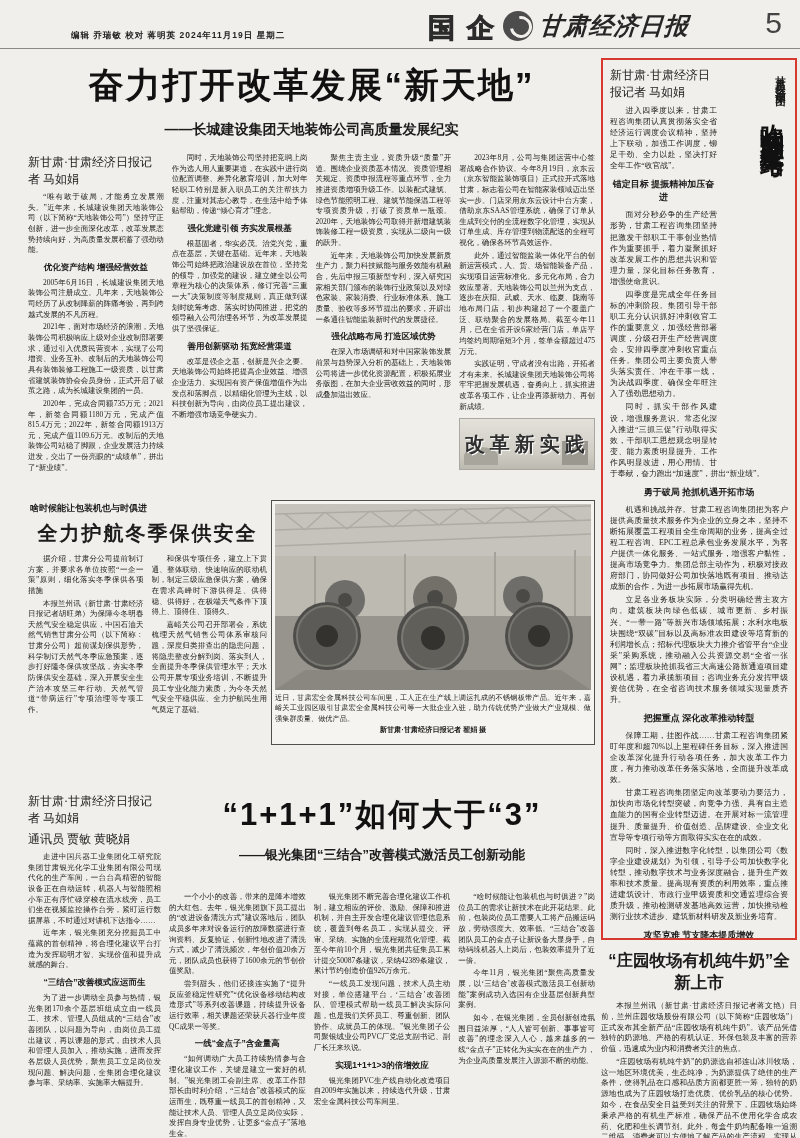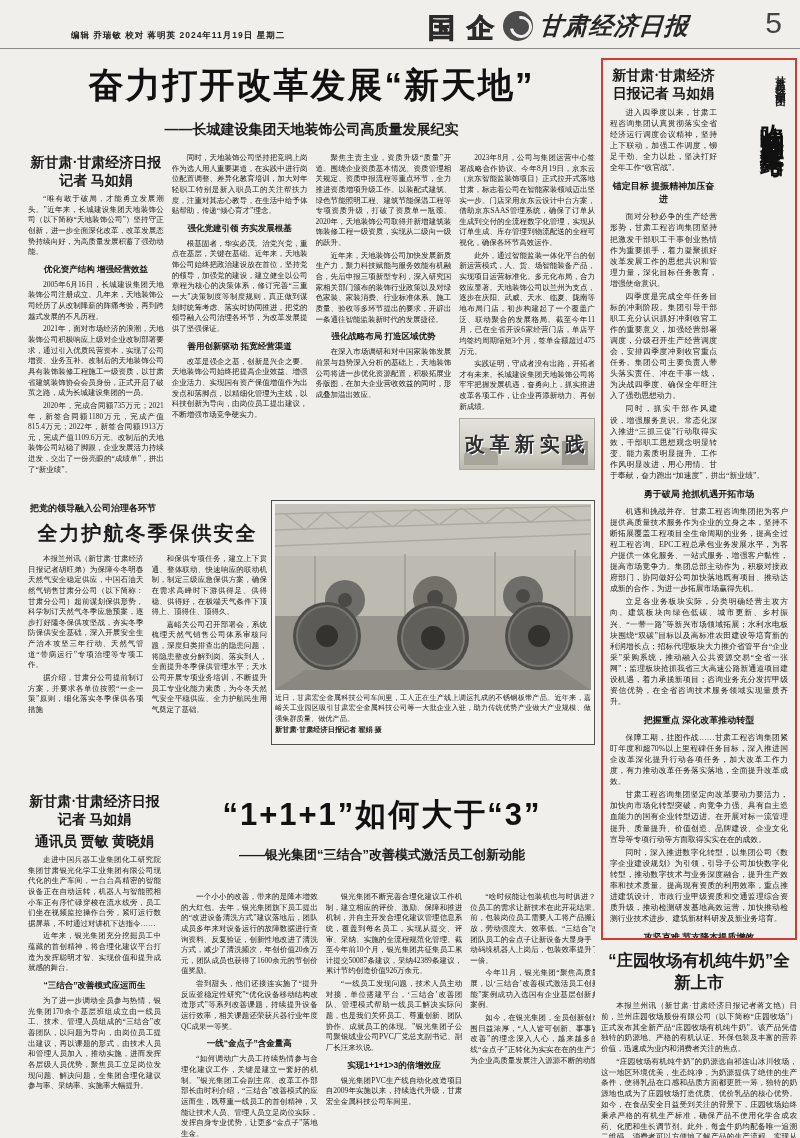--- a/index.html
+++ b/index.html
@@ -12,21 +12,21 @@
   .hdr-section{left:428px;top:10px;font-size:27px;font-weight:bold;letter-spacing:12px;color:#3a3a3a;-webkit-text-stroke:1px #2b2b2b;font-family:"Liberation Sans",sans-serif;}
   .hdr-logo{left:503px;top:10px;display:flex;align-items:center;gap:6px;}
   .emblem{width:30px;height:30px;border-radius:50%;background:#4c4c4c;position:relative;flex:0 0 auto;}
   .emblem::after{content:"";position:absolute;left:7px;top:5px;width:16px;height:16px;border-radius:50%;border:3px solid #f1efeb;border-left-color:transparent;transform:rotate(35deg);}
   .masthead{font-size:24px;font-weight:bold;font-style:italic;letter-spacing:1px;color:#262626;transform:skewX(-4deg);}
   .hdr-page{right:18px;top:6px;font-size:30px;color:#444;font-family:"Liberation Sans",sans-serif;}
   .hdr-rule{left:0;top:48px;width:800px;border-top:1.5px solid #8c8a85;}
   
   .bp{font-size:7.5px;line-height:1.42;text-align:justify;text-indent:2em;margin:0 0 2px 0;}
   .sh{font-weight:bold;text-align:center;font-size:8.5px;margin:6px 0 4px 0;font-family:"Liberation Sans",sans-serif;}
-  .byl{font-weight:bold;text-align:center;font-size:14px;margin:1px 0 4px 0;}
+  .byl{font-weight:normal;font-size:12px;margin:1px 0 4px 0;}
   .col{flex:1 1 0;overflow:hidden;}
   .cols{display:flex;gap:8px;}
   
   .main-art{left:28px;top:56px;width:567px;height:476px;overflow:hidden;}
   .main-headline{font-size:35px;font-weight:bold;text-align:center;letter-spacing:2px;font-family:"Liberation Sans",sans-serif;color:#111;margin-top:6px;}
   .main-subtitle{font-size:14px;font-weight:bold;text-align:center;margin-top:12px;font-family:"Liberation Sans",sans-serif;}
   .main-cols{margin-top:14px;height:388px;}
   .banner{margin-top:6px;height:50px;background:linear-gradient(180deg,#e3e1da 0%,#cfccc4 70%,#bcb9b1 100%);border:1px solid #aaa7a0;display:flex;align-items:center;justify-content:center;position:relative;overflow:hidden;}
   .banner span{font-size:20px;font-weight:bold;letter-spacing:5px;color:#2f2f2f;text-shadow:1px 1px 0 #fff;font-family:"Liberation Sans",sans-serif;z-index:2;}
   .banner::before{content:"";position:absolute;left:4px;bottom:4px;width:34px;height:18px;background:#a8a59d;border-radius:50% 50% 0 0;}
@@ -44,28 +44,28 @@
   .dairy .bp{font-size:7.6px;}
   
   .oil{left:28px;top:502px;width:239px;height:288px;overflow:hidden;}
   .oil-kicker{font-size:9px;font-weight:bold;font-family:"Liberation Sans",sans-serif;margin-left:2px;}
   .oil-headline{font-size:20px;font-weight:bold;text-align:center;letter-spacing:2px;margin:5px 0 7px 0;font-family:"Liberation Sans",sans-serif;}
   .oil-cols{height:232px;}
   
   .photo{left:271px;top:500px;width:324px;height:245px;border:1px solid #4f4f4f;background:#f5f4f0;box-sizing:border-box;padding:3px;}
   .photo svg{display:block;width:100%;height:186px;background:#d8d6d0;}
   .caption{font-size:7.2px;line-height:1.45;text-align:justify;margin-top:3px;}
-  .credit{font-size:7.2px;font-weight:bold;text-align:left;margin-top:1px;}
+  .credit{font-size:7.2px;font-weight:bold;text-align:center;margin-top:1px;}
   
   .bottom-art{left:28px;top:792px;width:567px;height:346px;overflow:hidden;}
   .b-col1{position:absolute;left:0;top:0;width:133px;height:346px;overflow:hidden;}
   .b-head{position:absolute;left:141px;top:0;width:426px;height:94px;}
   .b-headline{font-size:31px;font-weight:bold;text-align:center;letter-spacing:2px;font-family:"Liberation Sans",sans-serif;margin-top:2px;color:#111;}
   .b-subtitle{font-size:13px;font-weight:bold;text-align:center;margin-top:10px;font-family:"Liberation Sans",sans-serif;}
-  .b-cols{position:absolute;left:153px;top:100px;width:426px;height:246px;}
+  .b-cols{position:absolute;left:141px;top:100px;width:426px;height:246px;}
 </style>
 </head>
 <body>
 
 <div class="abs hdr-left">编辑 乔瑞敏  校对 蒋明英  2024年11月19日  星期二</div>
 <div class="abs hdr-section">国企</div>
 <div class="abs hdr-logo">
   <span class="emblem"></span>
   <span class="masthead">甘肃经济日报</span>
 </div>
@@ -135,26 +135,26 @@
 
 <div class="abs dairy">
   <div class="dairy-headline">“庄园牧场有机纯牛奶”全新上市</div>
   <div>
       <p class="bp">本报兰州讯（新甘肃·甘肃经济日报记者蒋文艳）日前，兰州庄园牧场股份有限公司（以下简称“庄园牧场”）正式发布其全新产品“庄园牧场有机纯牛奶”。该产品凭借独特的奶源地、严格的有机认证、环保包装及丰富的营养价值，迅速成为业内和消费者关注的焦点。</p>
       <p class="bp">“庄园牧场有机纯牛奶”的奶源选自祁连山冰川牧场，这一地区环境优美，生态纯净，为奶源提供了绝佳的生产条件，使得乳品在口感和品质方面都更胜一筹，独特的奶源地也成为了庄园牧场打造优质、优价乳品的核心优势。如今，在食品安全日益受到关注的背景下，庄园牧场始终秉承严格的有机生产标准，确保产品不使用化学合成农药、化肥和生长调节剂。此外，每盒牛奶均配备唯一追溯二维码，消费者可以方便地了解产品的生产流程，实现从牧场到餐桌的全程透明化。值得关注的是，庄园牧场为此次新产品选择了环保纸木包装材料，以减少环境负担，体现品牌对生态保护的注重。这一举措不仅赢得了市场的好评，也为行业可持续发展树立了新标杆。</p>
     </div>
 </div>
 
 <div class="abs oil">
-  <div class="oil-kicker">把党的领导融入公司治理各环节</div>
+  <div class="oil-kicker">啥时候能让包装机也与时俱进</div>
   <div class="oil-headline">全力护航冬季保供安全</div>
   <div class="cols oil-cols">
     <div class="col">
+        <p class="bp">据介绍，甘肃分公司提前制订方案，并要求各单位按照“一企一策”原则，细化落实冬季保供各项措施</p>
         <p class="bp">本报兰州讯（新甘肃·甘肃经济日报记者胡旺弟）为保障今冬明春天然气安全稳定供应，中国石油天然气销售甘肃分公司（以下简称：甘肃分公司）超前谋划保供形势，科学制订天然气冬季应急预案，逐步打好隆冬保供攻坚战，夯实冬季防保供安全基础，深入开展安全生产治本攻坚三年行动、天然气管道“带病运行”专项治理等专项工作。</p>
-        <p class="bp">据介绍，甘肃分公司提前制订方案，并要求各单位按照“一企一策”原则，细化落实冬季保供各项措施</p>
       </div>
     <div class="col">
         <p class="bp">和保供专项任务，建立上下贯通、整体联动、快速响应的联动机制，制定三级应急保供方案，确保在需求高峰时下游供得足、供得稳、供得好，在极端天气条件下顶得上、顶得住、顶得久。</p>
         <p class="bp">嘉峪关公司召开部署会，系统梳理天然气销售公司体系审核问题，深度归类排查出的隐患问题，将隐患整改分解到岗、落实到人，全面提升冬季保供管理水平；天水公司开展专项业务培训，不断提升员工专业化能力素质，为今冬天然气安全平稳供应、全力护航民生用气奠定了基础。</p>
       </div>
   </div>
 </div>
 
 <div class="abs photo">
   <svg viewBox="0 0 316 186" preserveAspectRatio="none">

